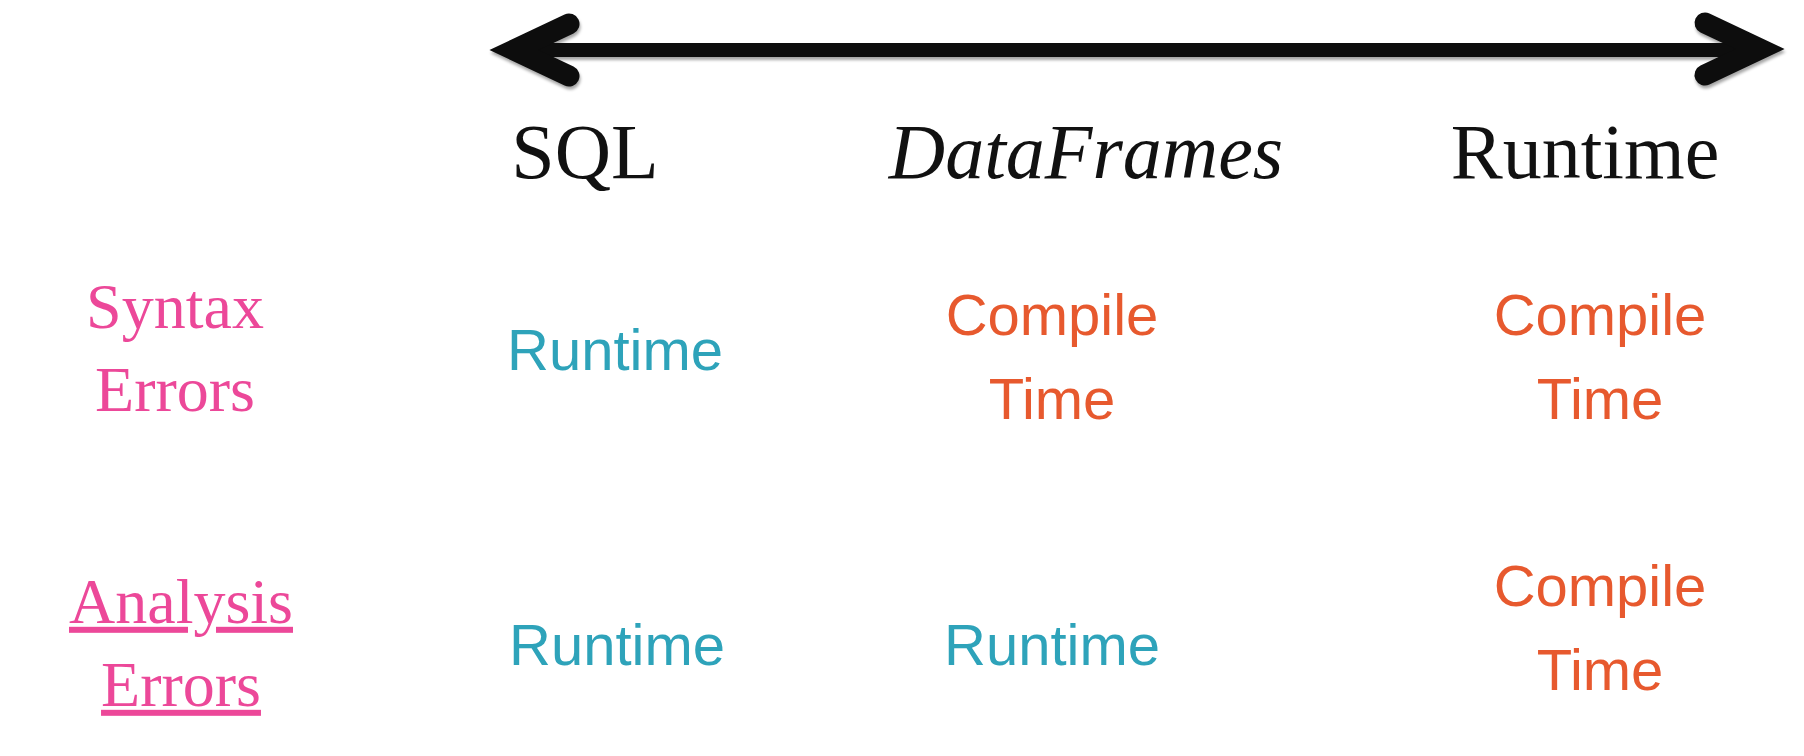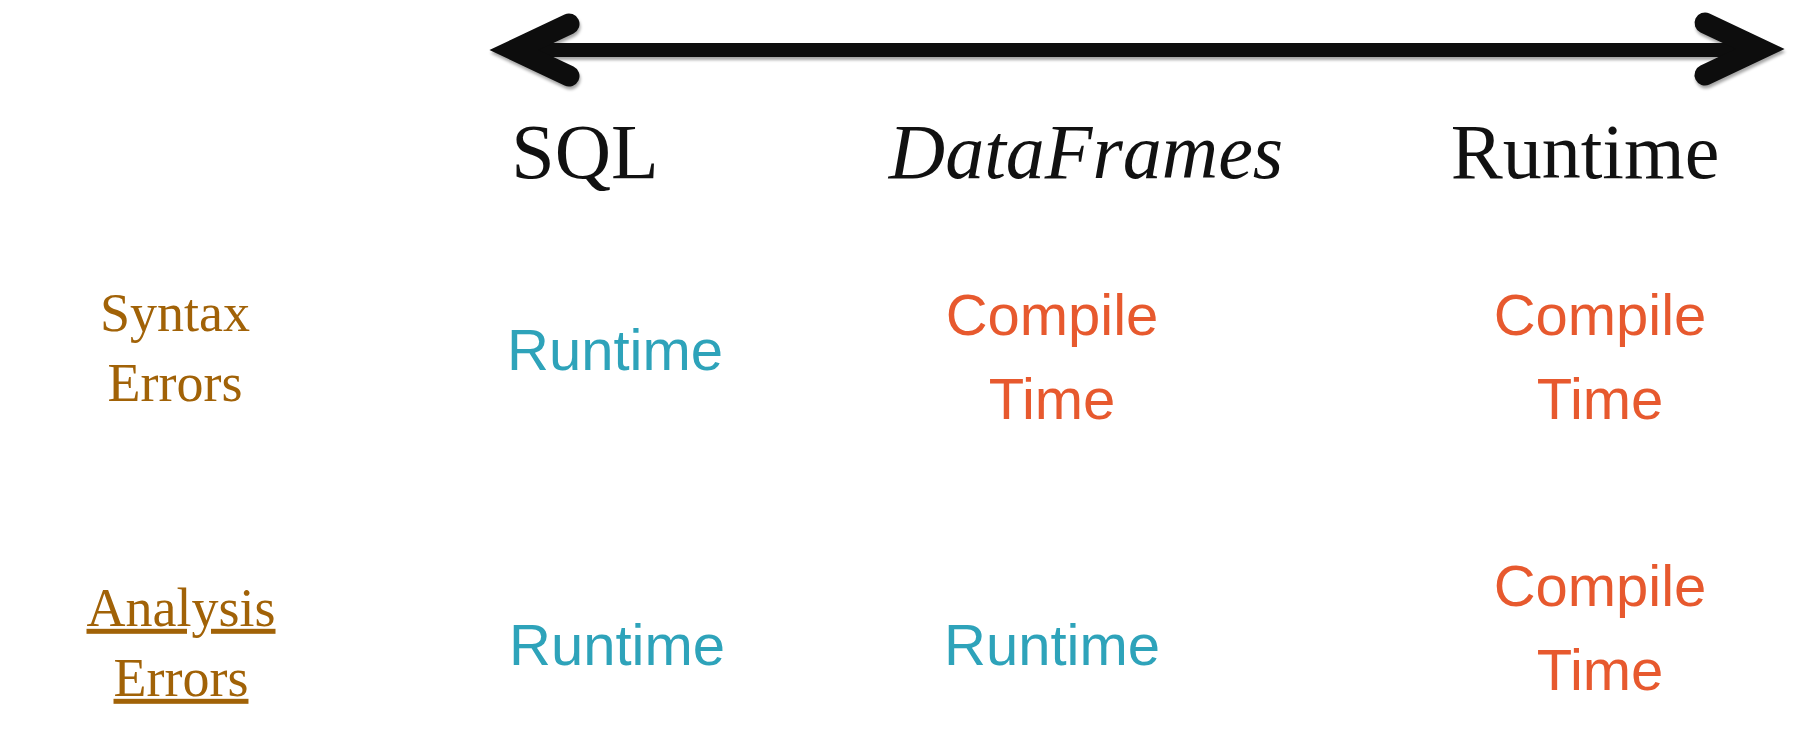--- a/index.html
+++ b/index.html
@@ -24,23 +24,23 @@
   .col-header {
     font-family: "Liberation Serif", "DejaVu Serif", serif;
     font-size: 78px;
     font-weight: 400;
     color: #111111;
     line-height: 1.1;
     letter-spacing: 0px;
   }
   .row-label {
     font-family: "Liberation Serif", "DejaVu Serif", serif;
-    font-size: 54px;
+    font-size: 64px;
     font-weight: 400;
-    color: #a16207;
+    color: #ec4899;
     line-height: 1.3;
   }
   .cell {
     font-family: "Liberation Sans", "DejaVu Sans", sans-serif;
     font-size: 58px;
     font-weight: 400;
     line-height: 1.45;
   }
   #arrow-svg {
     position: absolute;

